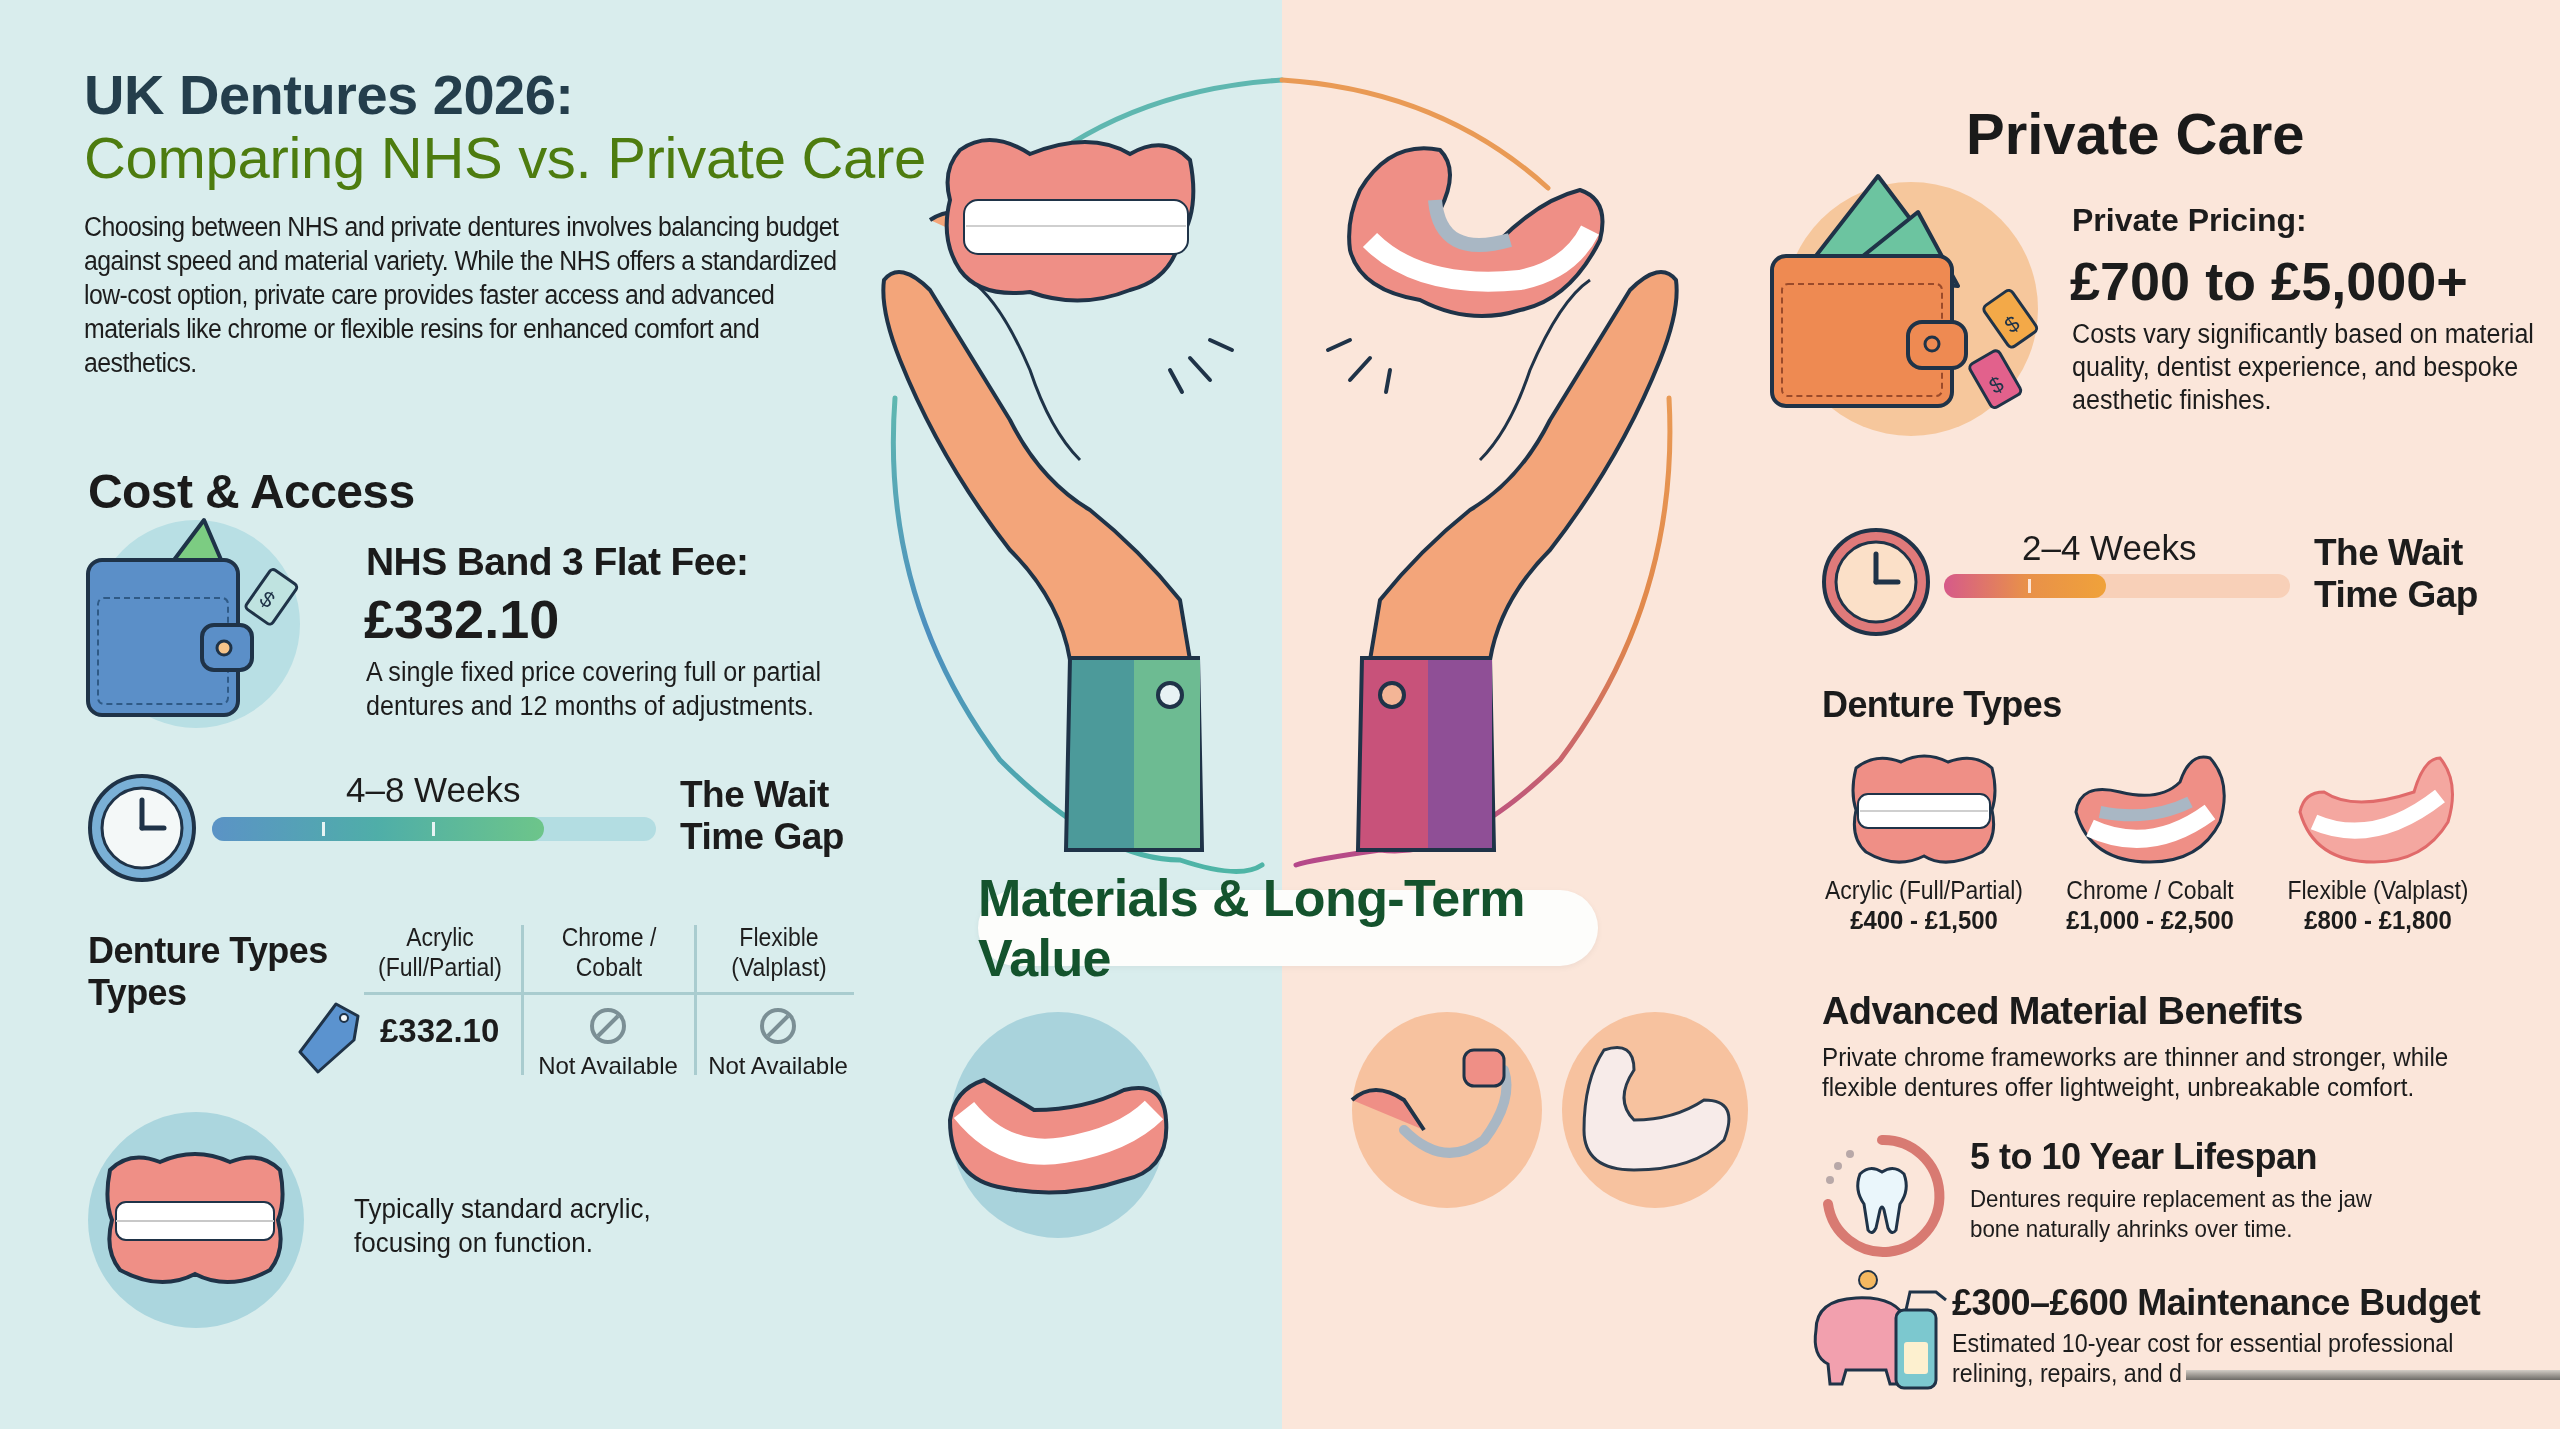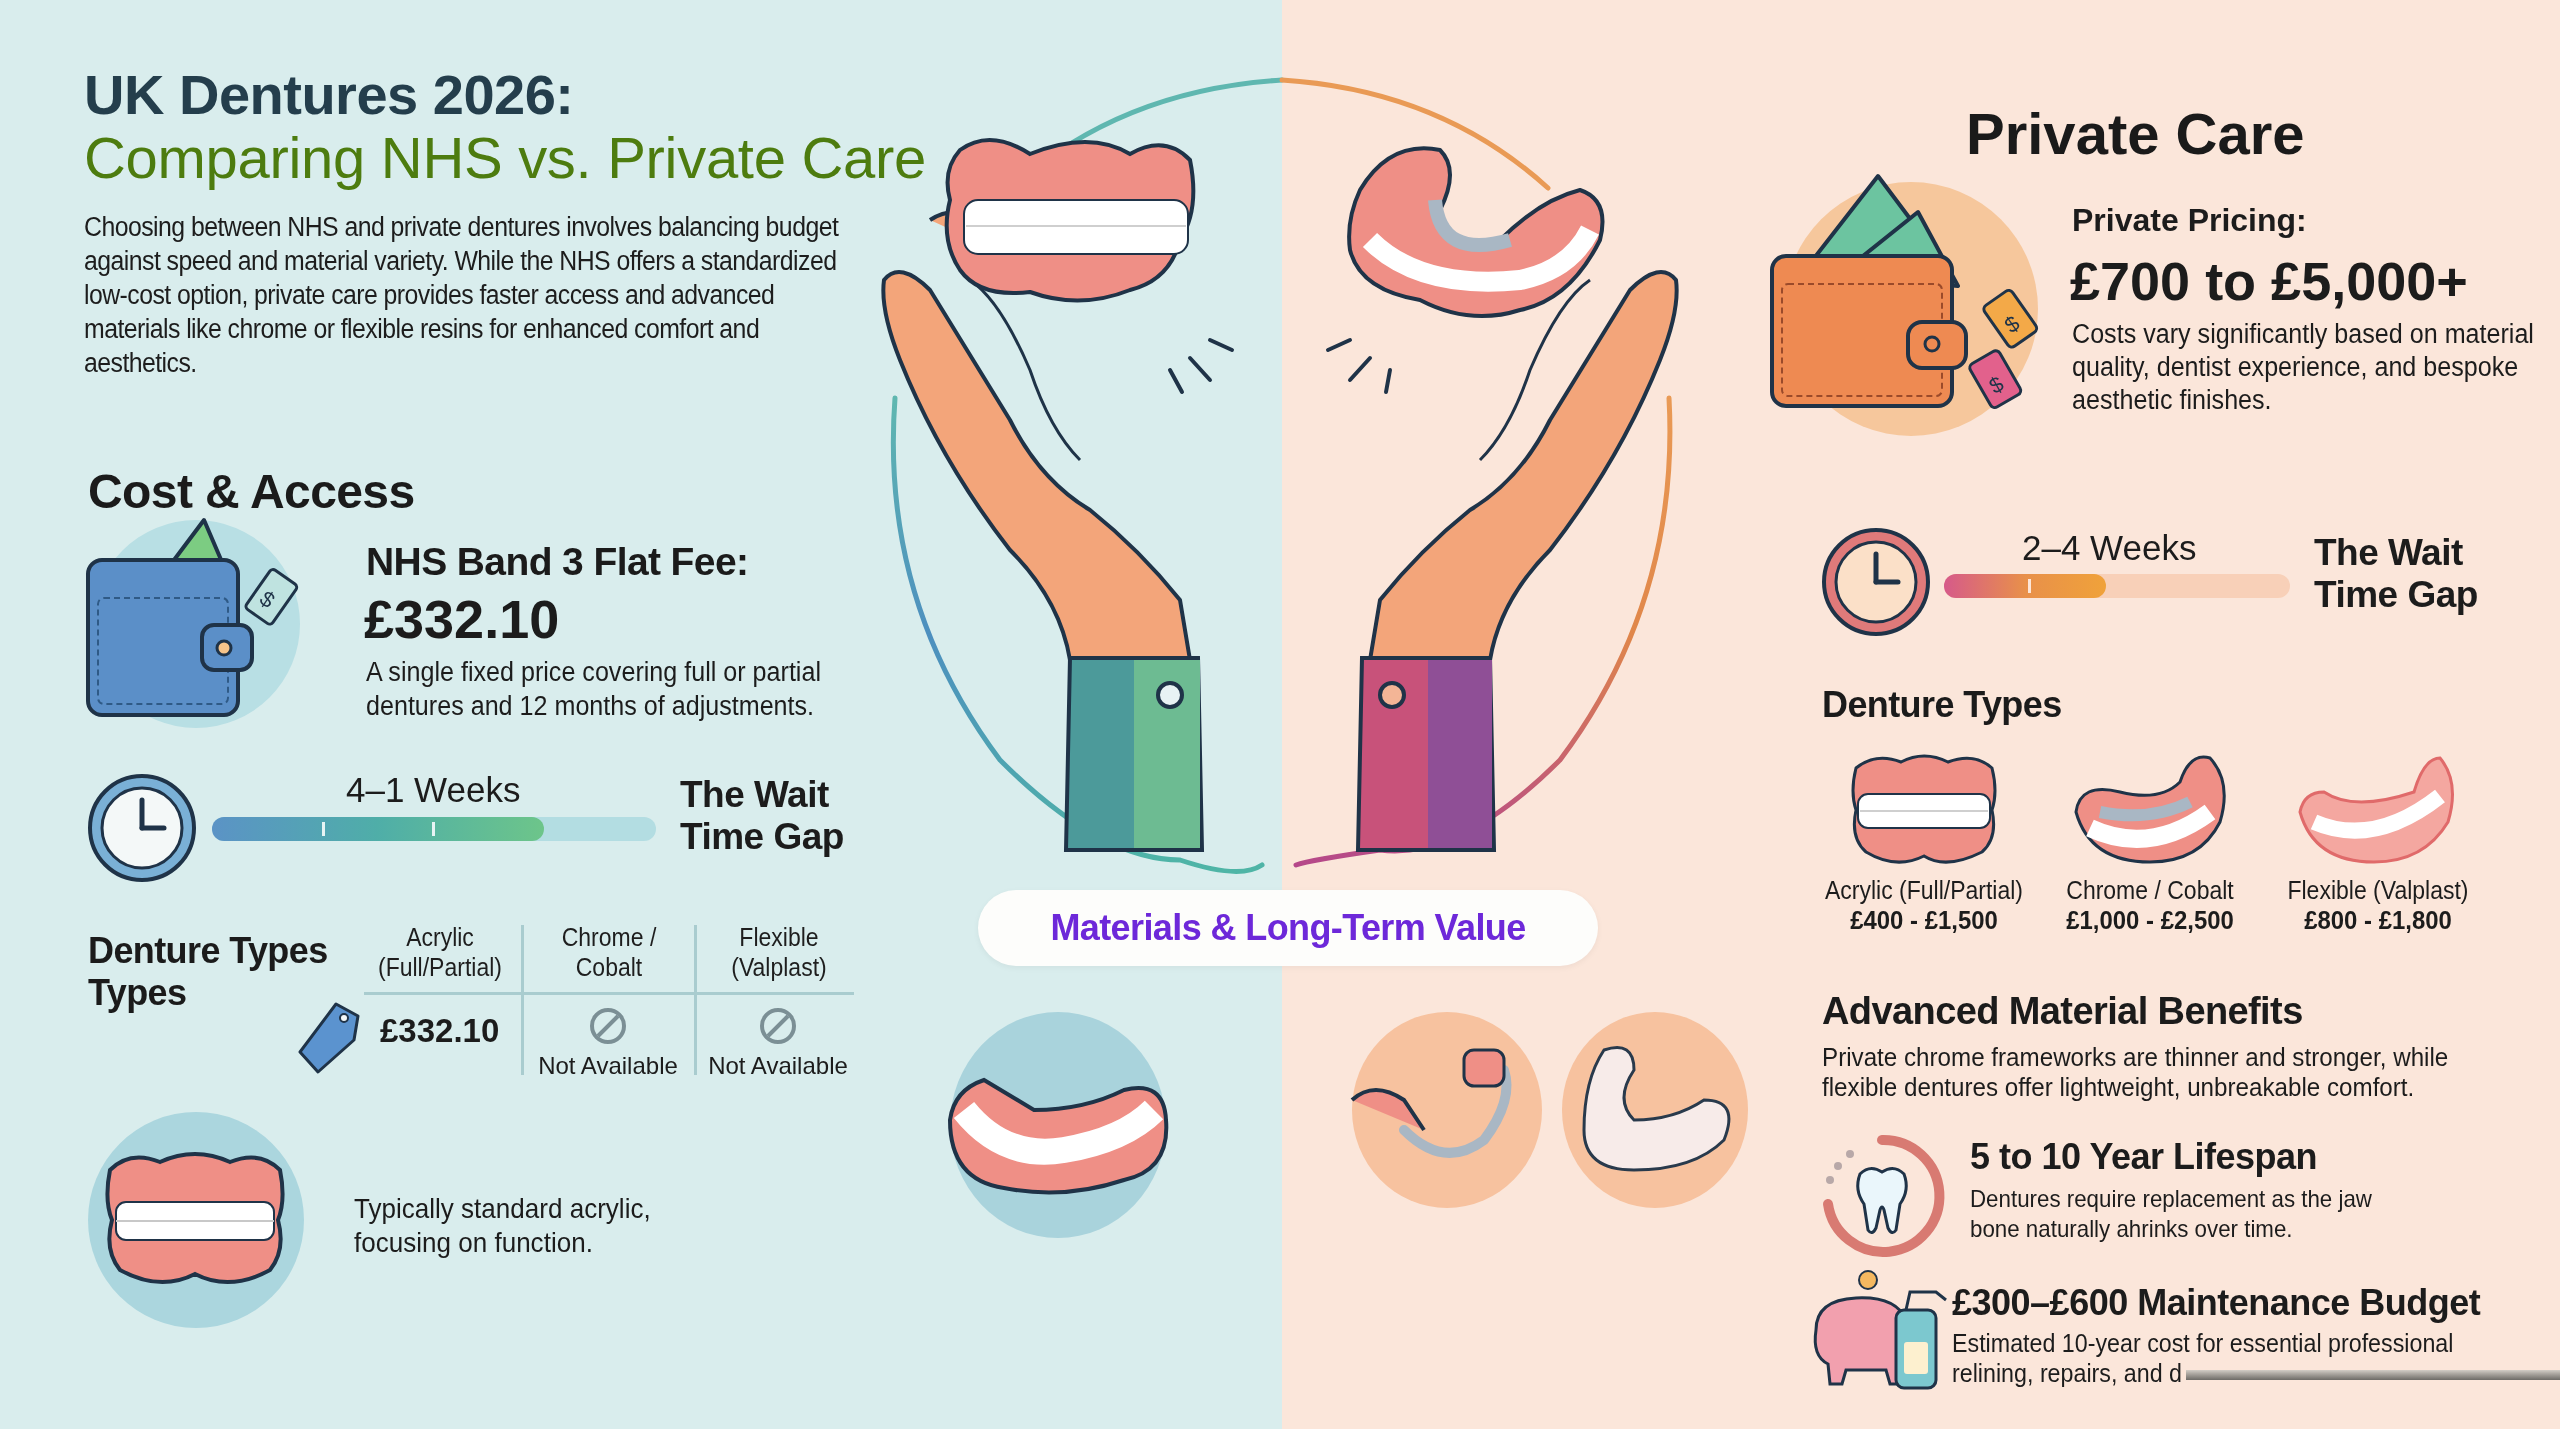--- a/index.html
+++ b/index.html
@@ -26,21 +26,21 @@
   .na-text { font-size: 24px; }
   .circle-bg { position: absolute; border-radius: 50%; }
   .typ-desc { left: 354px; top: 1192px; font-size: 28px; line-height: 34px; transform: scaleX(0.93); transform-origin: left top; }
   .private-title { left: 1966px; top: 64px; font-size: 58px; font-weight: bold; color: #1a1a1a; margin-top: 36px; }
   .priv-label { left: 2072px; top: 202px; font-size: 32px; font-weight: bold; }
   .priv-value { left: 2070px; top: 250px; font-size: 54px; font-weight: bold; }
   .priv-desc { left: 2072px; top: 318px; font-size: 27px; line-height: 33px; transform: scaleX(0.93); transform-origin: left top; width: 520px; }
   .type-item { position: absolute; text-align: center; width: 240px; }
   .type-name { font-size: 25px; transform: scaleX(0.92); display: block; }
   .type-price { font-size: 26px; font-weight: bold; display: block; transform: scaleX(0.92); }
-  .pill { left: 978px; top: 890px; width: 620px; height: 76px; background: #fdfdfb; border-radius: 41px; box-shadow: 0 2px 6px rgba(0,0,0,0.05); display: flex; align-items: center; justify-content: center; font-size: 36px; font-weight: bold; letter-spacing: -0.6px; color: #6d28d9; }
+  .pill { left: 978px; top: 890px; width: 620px; height: 76px; background: #fdfdfb; border-radius: 41px; box-shadow: 0 2px 6px rgba(0,0,0,0.05); display: flex; align-items: center; justify-content: center; font-size: 52px; font-weight: bold; letter-spacing: -0.6px; color: #14532d; }
   .amb-title { left: 1822px; top: 990px; font-size: 38px; }
   .amb-desc { left: 1822px; top: 1042px; font-size: 26px; line-height: 30px; width: 700px; transform: scaleX(0.93); transform-origin: left top; }
   .life-title { left: 1970px; top: 1136px; font-size: 36px; font-weight: bold; letter-spacing: -0.5px; }
   .life-desc { left: 1970px; top: 1184px; font-size: 24px; line-height: 30px; transform: scaleX(0.93); transform-origin: left top; width: 500px; }
   .maint-title { left: 1952px; top: 1282px; font-size: 36px; font-weight: bold; letter-spacing: -0.5px; }
   .maint-desc { left: 1952px; top: 1328px; font-size: 25px; line-height: 30px; transform: scaleX(0.93); transform-origin: left top; width: 560px; }
   .artifact-bar { left: 2186px; top: 1370px; width: 374px; height: 10px; background: linear-gradient(#d3cdc6, #a9a49e 40%, #6e6b67); }
   svg { position: absolute; overflow: visible; }
 </style>
 </head>
@@ -90,21 +90,21 @@
 <div class="abs h2 nhs-fee-label">NHS Band 3 Flat Fee:</div>
 <div class="abs nhs-fee-value">£332.10</div>
 <div class="abs nhs-fee-desc">A single fixed price covering full or partial dentures and 12 months of adjustments.</div>
 
 <svg style="left:86px;top:772px;width:112px;height:112px;" viewBox="0 0 112 112">
   <circle cx="56" cy="56" r="52" fill="#7ab0d6" stroke="#1f3348" stroke-width="4"></circle>
   <circle cx="56" cy="56" r="40" fill="#f4f8f8" stroke="#1f3348" stroke-width="3"></circle>
   <line x1="56" y1="56" x2="56" y2="28" stroke="#1f3348" stroke-width="5" stroke-linecap="round"></line>
   <line x1="56" y1="56" x2="78" y2="56" stroke="#1f3348" stroke-width="5" stroke-linecap="round"></line>
 </svg>
-<div class="abs weeks-label" style="left:346px;top:770px;">4–1 Weeks</div>
+<div class="abs weeks-label" style="left:346px;top:770px;">4–8 Weeks</div>
 <div class="bar" style="left:212px;top:817px;width:444px;background:#b3dde2;">
   <div class="bar" style="left:0;top:0;width:332px;background:linear-gradient(90deg,#5b93c6,#4faea8,#6dc58a);"></div>
   <div class="tick" style="left:110px;"></div>
   <div class="tick" style="left:220px;"></div>
 </div>
 <div class="abs wait-gap" style="left:680px;top:774px;">
   <div>The Wait</div>
   <div>Time Gap</div>
 </div>
 

